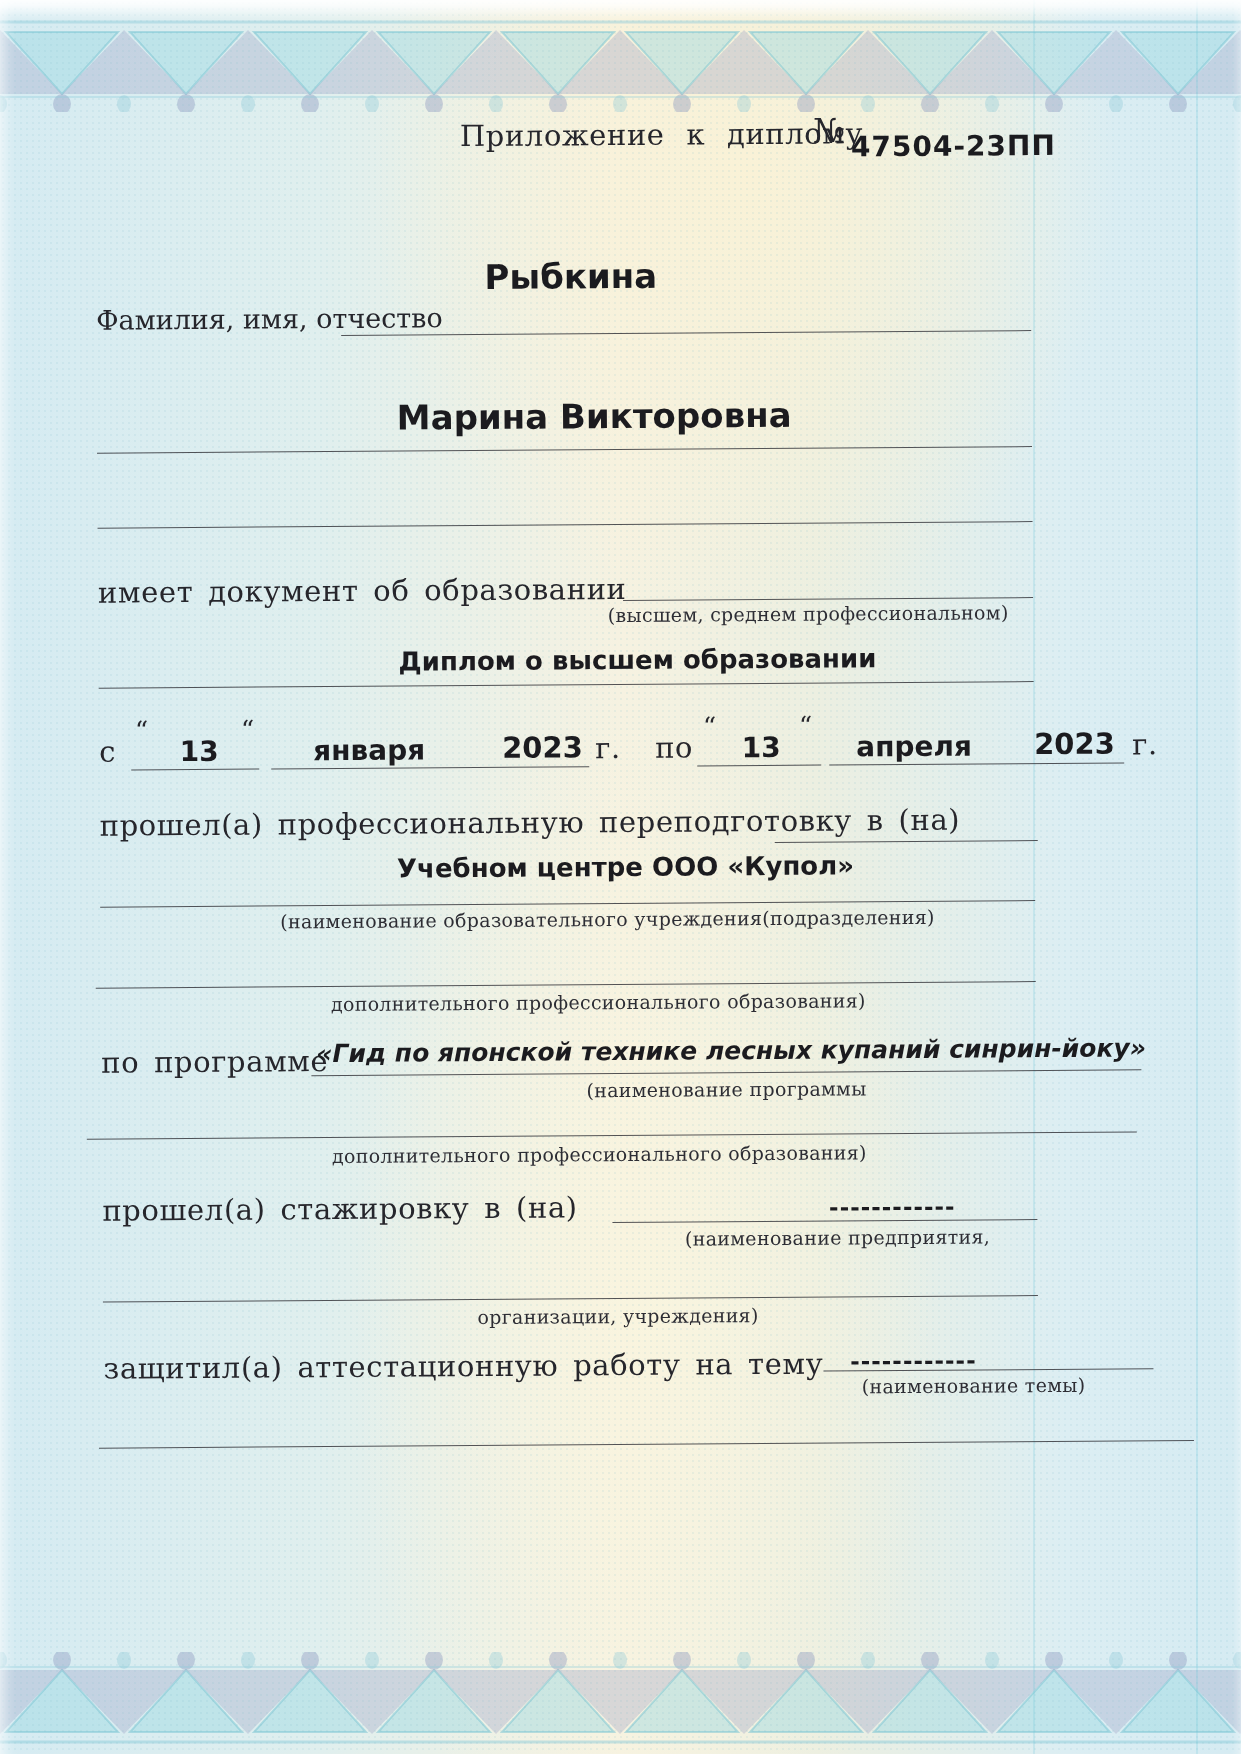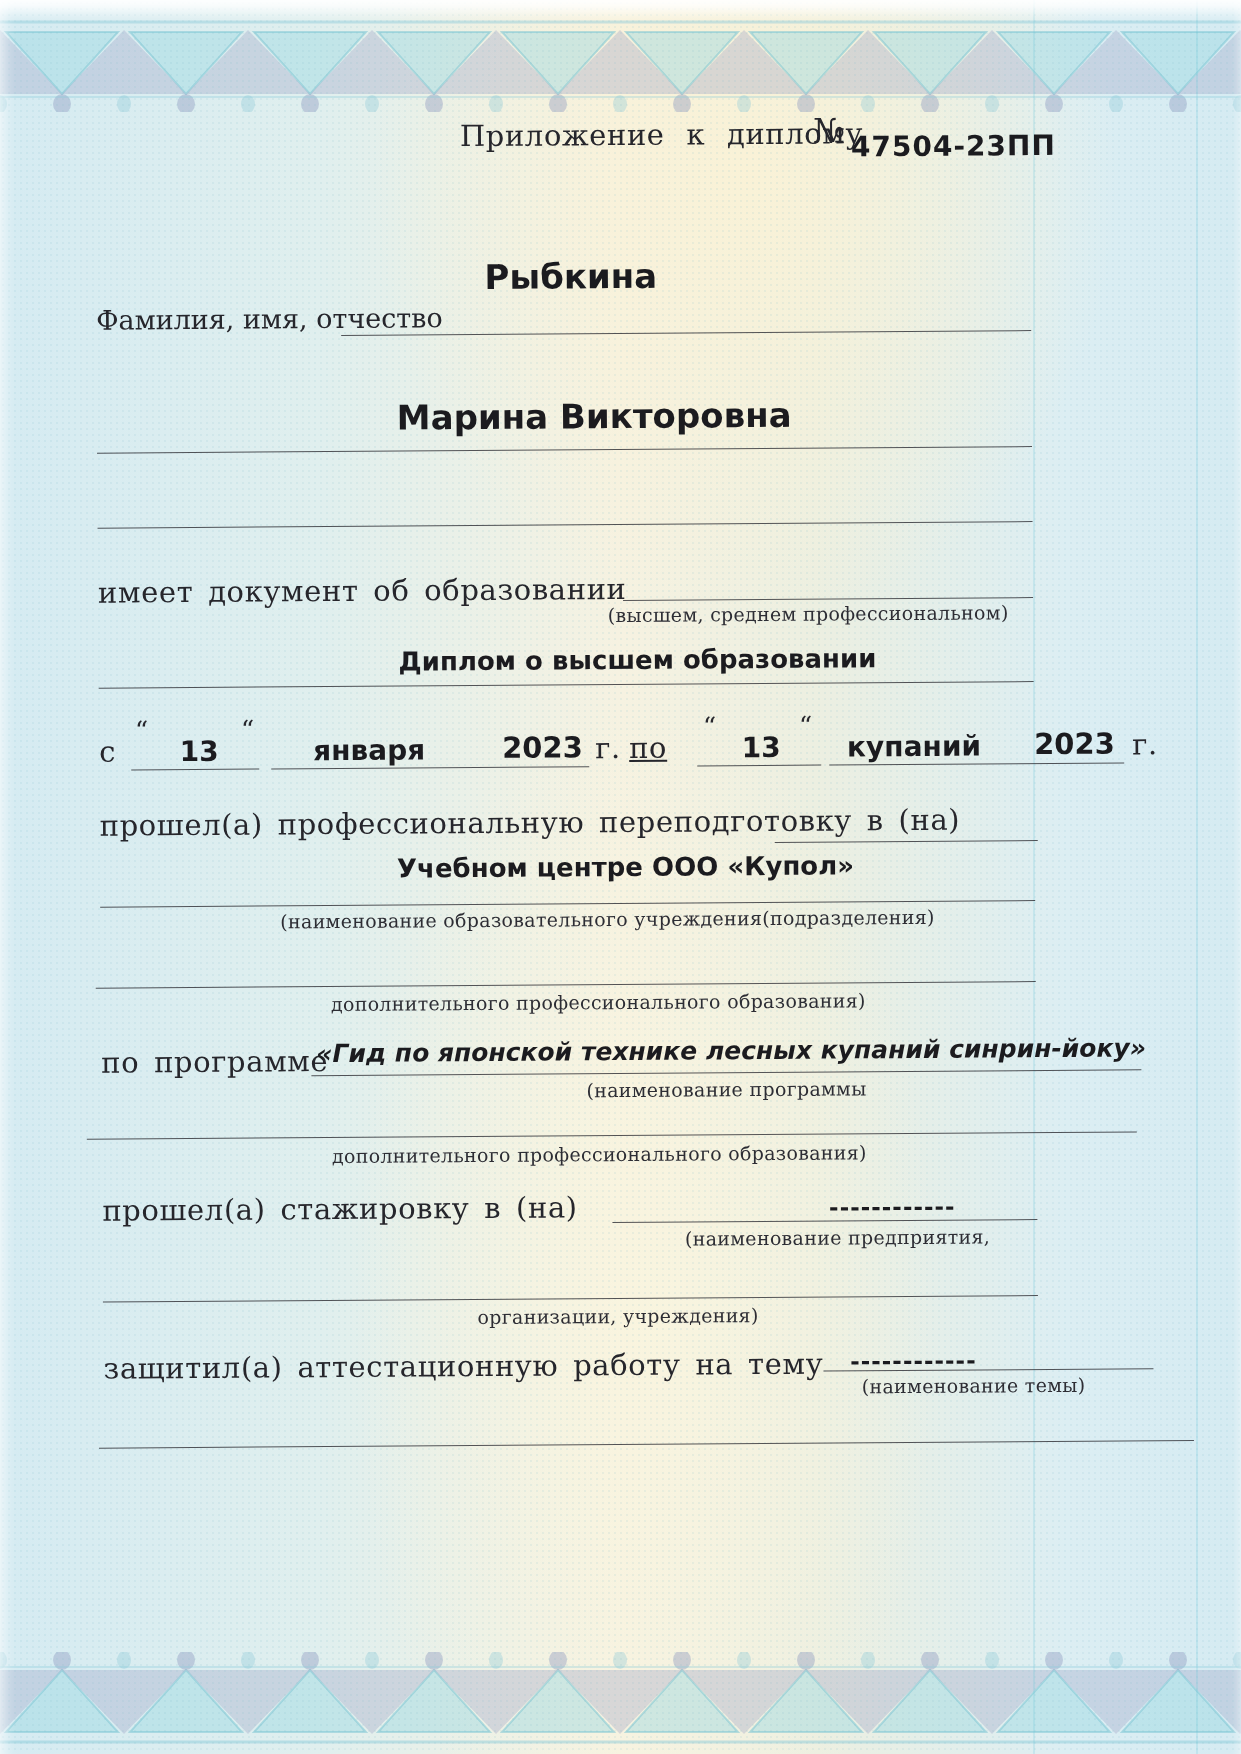--- a/index.html
+++ b/index.html
@@ -104,26 +104,26 @@
 
     <div class="t serif" style="left:100px;top:731px;">с</div>
     <div class="t quote" style="left:136px;top:712px;">“</div>
     <div class="t val center" style="left:160px;top:732px;width:80px;font-size:28px;">13</div>
     <div class="t quote" style="left:242px;top:712px;">“</div>
     <div class="line" style="left:132px;top:766px;width:128px;"></div>
     <div class="t val center" style="left:290px;top:732px;width:160px;font-size:28px;">января</div>
     <div class="t val" style="left:503px;top:730px;font-size:29px;">2023</div>
     <div class="line" style="left:272px;top:766px;width:318px;"></div>
     <div class="t serif" style="left:596px;top:731px;">г.</div>
-    <div class="t serif" style="left:630px;top:731px;text-decoration:underline;">по</div>
+    <div class="t serif" style="left:656px;top:731px;">по</div>
     <div class="t quote" style="left:704px;top:712px;">“</div>
     <div class="t val center" style="left:722px;top:732px;width:80px;font-size:28px;">13</div>
     <div class="t quote" style="left:800px;top:712px;">“</div>
     <div class="line" style="left:698px;top:766px;width:124px;"></div>
-    <div class="t val center" style="left:845px;top:732px;width:140px;font-size:28px;">купаний</div>
+    <div class="t val center" style="left:845px;top:732px;width:140px;font-size:28px;">апреля</div>
     <div class="t val" style="left:1035px;top:730px;font-size:29px;">2023</div>
     <div class="line" style="left:830px;top:766px;width:295px;"></div>
     <div class="t serif" style="left:1133px;top:731px;">г.</div>
 
     <div class="t serif" style="left:100px;top:805px;">прошел(а) профессиональную переподготовку в (на)</div>
     <div class="line" style="left:775px;top:843px;width:263px;"></div>
     <div class="t val center" style="left:397px;top:852px;width:400px;font-size:26px;">Учебном центре ООО «Купол»</div>
     <div class="line" style="left:100px;top:903px;width:935px;"></div>
     <div class="t hint center" style="left:280px;top:908px;width:565px;">(наименование образовательного учреждения(подразделения)</div>
     <div class="line" style="left:95px;top:984px;width:940px;"></div>

